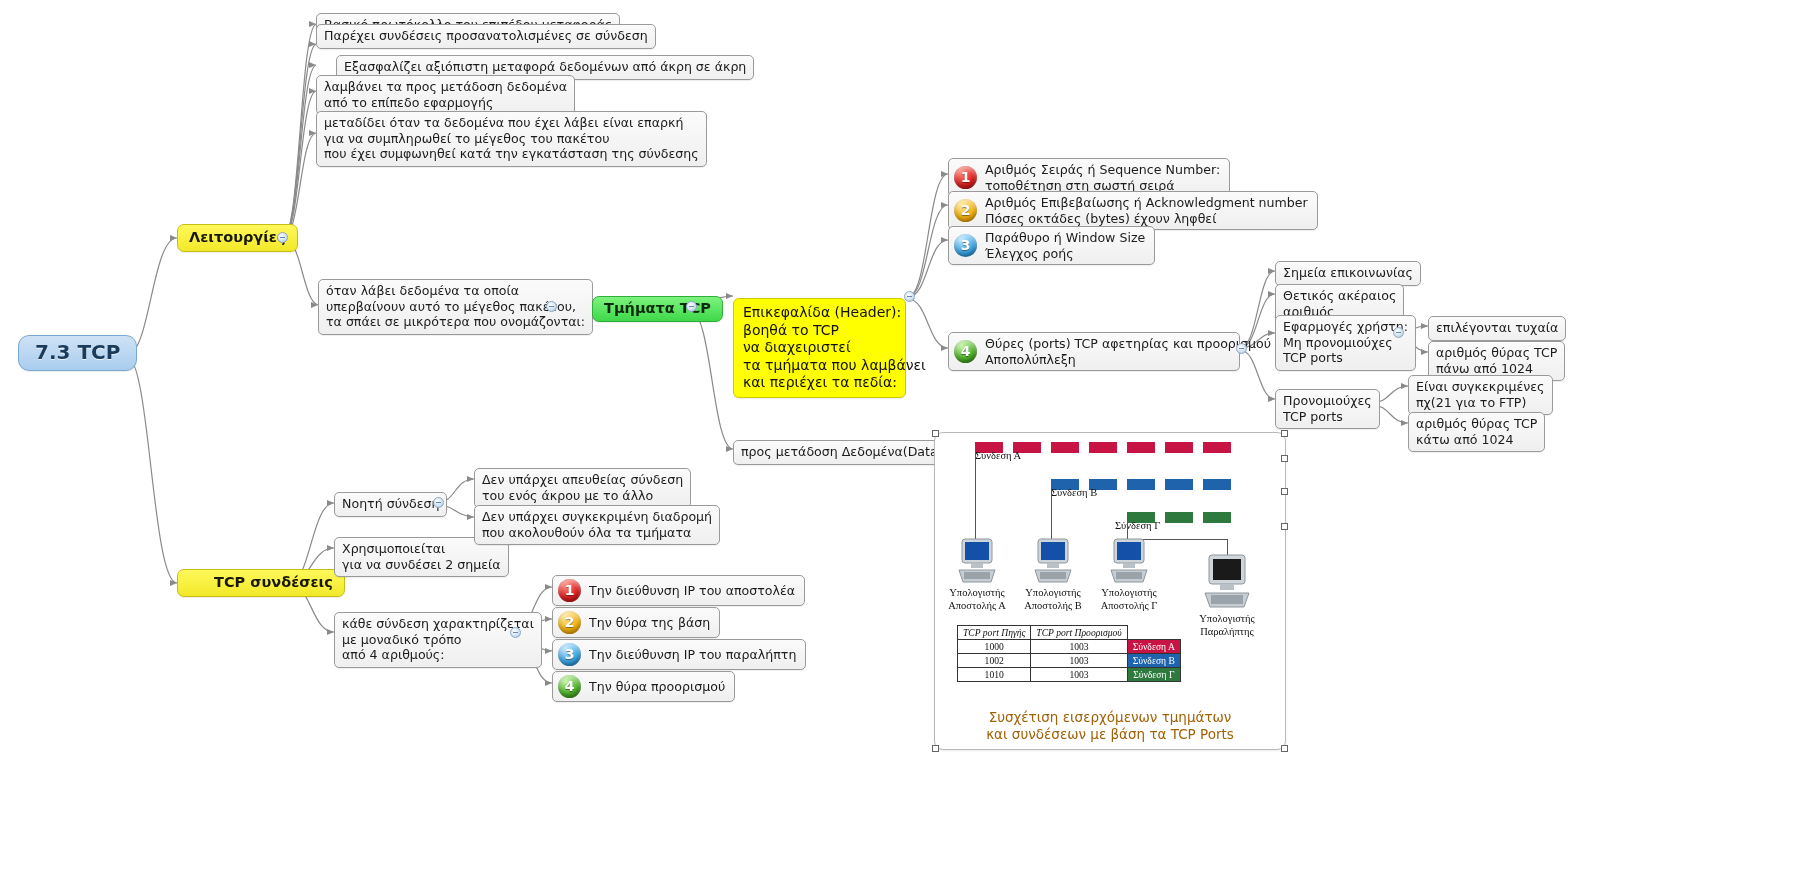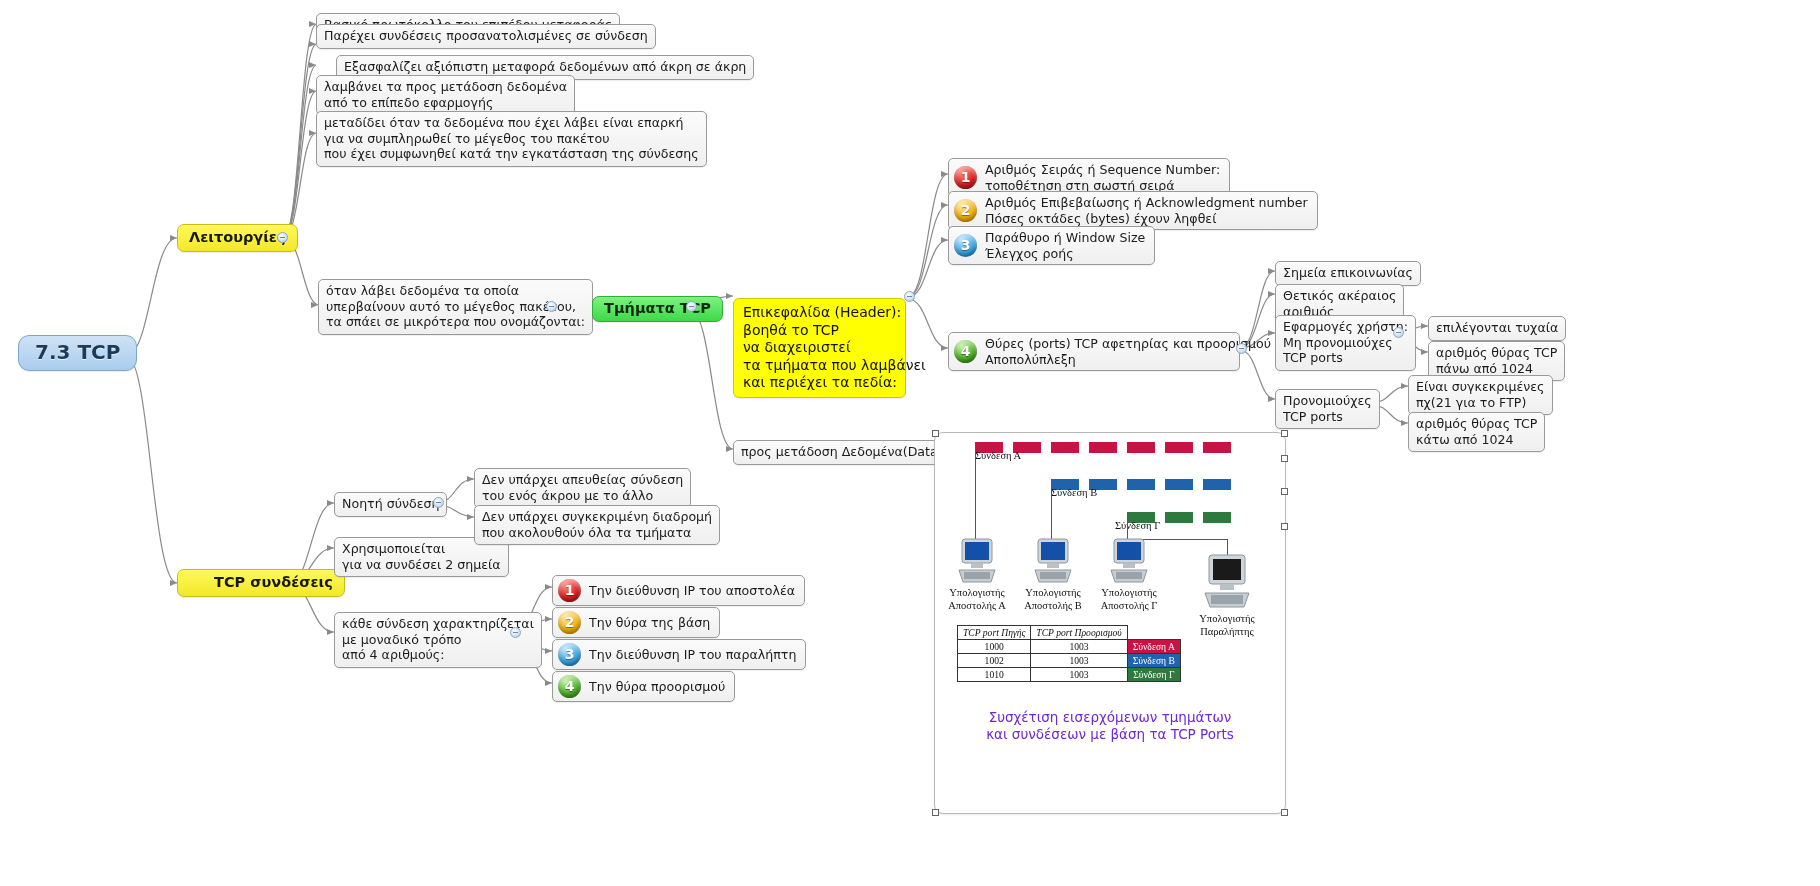--- a/index.html
+++ b/index.html
@@ -96,21 +96,21 @@
   .illus{
     position:absolute;
     border:1px solid #b9b9b9;
     border-radius:9px;
     background:#ffffff;
     box-sizing:border-box;
     box-shadow:0 1px 2px rgba(0,0,0,.08);
   }
   .illusCaption{
     position:absolute;text-align:center;width:100%;
-    font-size:13.5px;line-height:17px;color:#6d28d9;white-space:pre;
+    font-size:13.5px;line-height:17px;color:#a16207;white-space:pre;
   }
   .seg{position:absolute;height:11px;}
   .segA{background:#c81444;}
   .segB{background:#1f63ad;}
   .segC{background:#2e7a3e;}
   .connLabel{position:absolute;font-family:"Liberation Serif",serif;font-size:10.5px;color:#111;white-space:nowrap;}
   .lineV{position:absolute;background:#555;width:1px;}
   .lineH{position:absolute;background:#555;height:1px;}
   .pcLabel{position:absolute;text-align:center;font-family:"Liberation Serif",serif;font-size:10.5px;line-height:12.5px;color:#111;white-space:pre;}
   .ptbl{position:absolute;border-collapse:collapse;font-family:"Liberation Serif",serif;font-size:9.6px;}
@@ -307,21 +307,21 @@
   </div>
   <div class="node numNode" style="left:552px;top:639px;">
     <span class="ball ball3">3</span>
     <span class="txt">Την διεύθυνση IP του παραλήπτη</span>
   </div>
   <div class="node numNode" style="left:552px;top:671px;">
     <span class="ball ball4">4</span>
     <span class="txt">Την θύρα προορισμού</span>
   </div>
 
-  <div class="illus" style="left:934px;top:432px;width:352px;height:382px;text-decoration:underline;">
+  <div class="illus" style="left:934px;top:432px;width:352px;height:318px;text-decoration:underline;">
 
     <div class="handle" style="left:-3px;top:-3px;"></div>
     <div class="handle" style="right:-3px;top:-3px;"></div>
     <div class="handle" style="left:-3px;bottom:-3px;"></div>
     <div class="handle" style="right:-3px;bottom:-3px;"></div>
     <div class="handle" style="right:-3px;top:22px;"></div>
     <div class="handle" style="right:-3px;top:55px;"></div>
     <div class="handle" style="right:-3px;top:90px;"></div>
 
     <div class="seg segA" style="left:40px;top:9px;width:28px;"></div>

